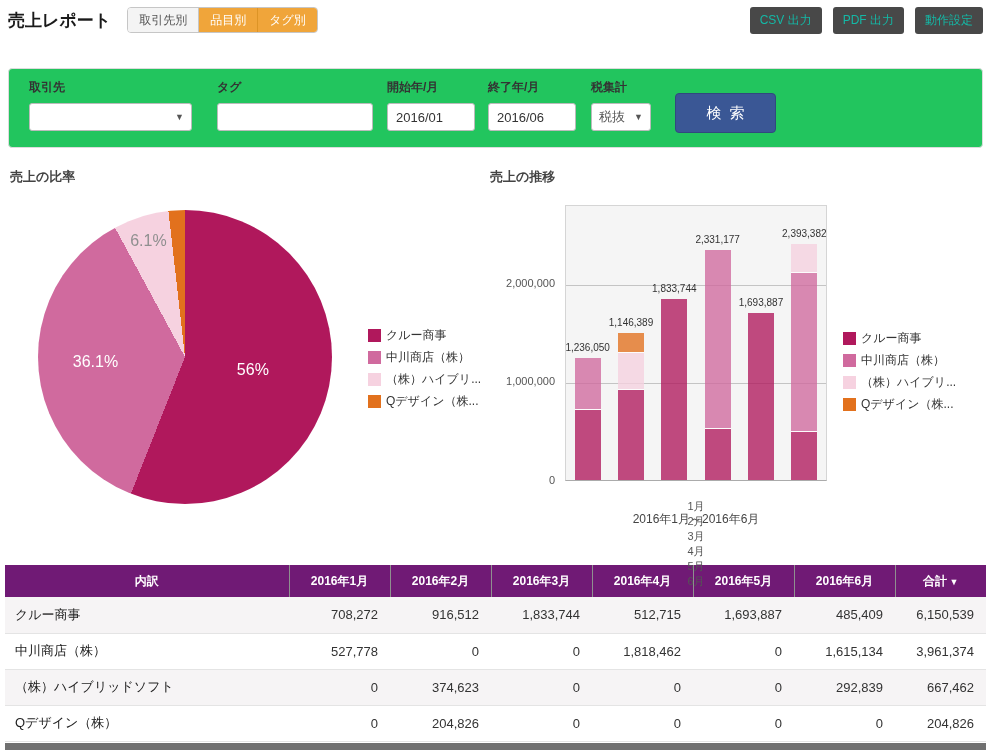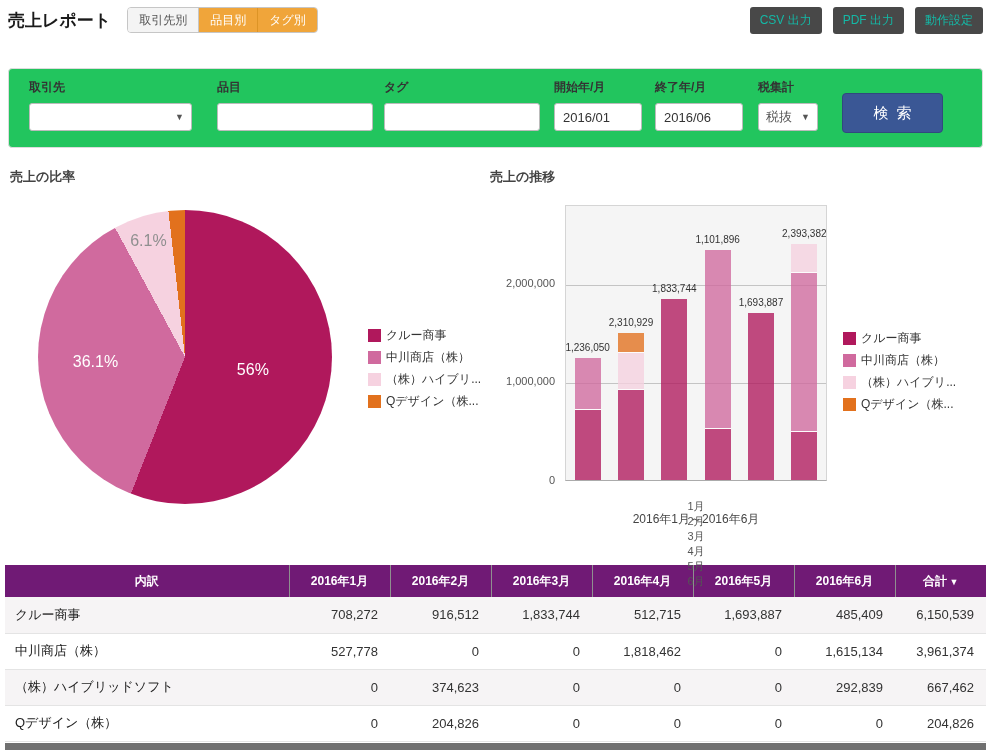--- a/index.html
+++ b/index.html
@@ -90,24 +90,20 @@
 </div>
 
 <div class="filter-panel">
   <div class="field w-partner">
     <span class="field-label">取引先</span>
     <div class="control select">
       <span></span>
       <span class="arrow">▼</span>
     </div>
   </div>
-  <div class="field w-item">
-    <span class="field-label">品目</span>
-    <input class="control" value="" style="">
-  </div>
   <div class="field w-tag">
     <span class="field-label">タグ</span>
     <input class="control" value="" style="">
   </div>
   <div class="field w-date mr-start">
     <span class="field-label">開始年/月</span>
     <input class="control w-date" value="2016/01" style="">
   </div>
   <div class="field w-date mr-end">
     <span class="field-label">終了年/月</span>
@@ -165,34 +161,34 @@
             <div class="seg" style="height: 52px; background: rgb(208, 106, 158);"></div>
           </div>
           <div class="bar-total" style="bottom: 127px;">1,236,050</div>
         </div>
         <div class="bar-col">
           <div class="bar-stack">
             <div class="seg" style="height: 90px; background: rgb(176, 24, 92);"></div>
             <div class="seg" style="height: 37px; background: rgb(246, 210, 224);"></div>
             <div class="seg" style="height: 20px; background: rgb(226, 113, 29);"></div>
           </div>
-          <div class="bar-total" style="bottom: 152px;">2,310,929</div>
+          <div class="bar-total" style="bottom: 152px;">1,146,389</div>
         </div>
         <div class="bar-col">
           <div class="bar-stack">
             <div class="seg" style="height: 181px; background: rgb(176, 24, 92);"></div>
           </div>
           <div class="bar-total" style="bottom: 186px;">1,833,744</div>
         </div>
         <div class="bar-col">
           <div class="bar-stack">
             <div class="seg" style="height: 51px; background: rgb(176, 24, 92);"></div>
             <div class="seg" style="height: 179px; background: rgb(208, 106, 158);"></div>
           </div>
-          <div class="bar-total" style="bottom: 235px;">1,101,896</div>
+          <div class="bar-total" style="bottom: 235px;">2,331,177</div>
         </div>
         <div class="bar-col">
           <div class="bar-stack">
             <div class="seg" style="height: 167px; background: rgb(176, 24, 92);"></div>
           </div>
           <div class="bar-total" style="bottom: 172px;">1,693,887</div>
         </div>
         <div class="bar-col">
           <div class="bar-stack">
             <div class="seg" style="height: 48px; background: rgb(176, 24, 92);"></div>

